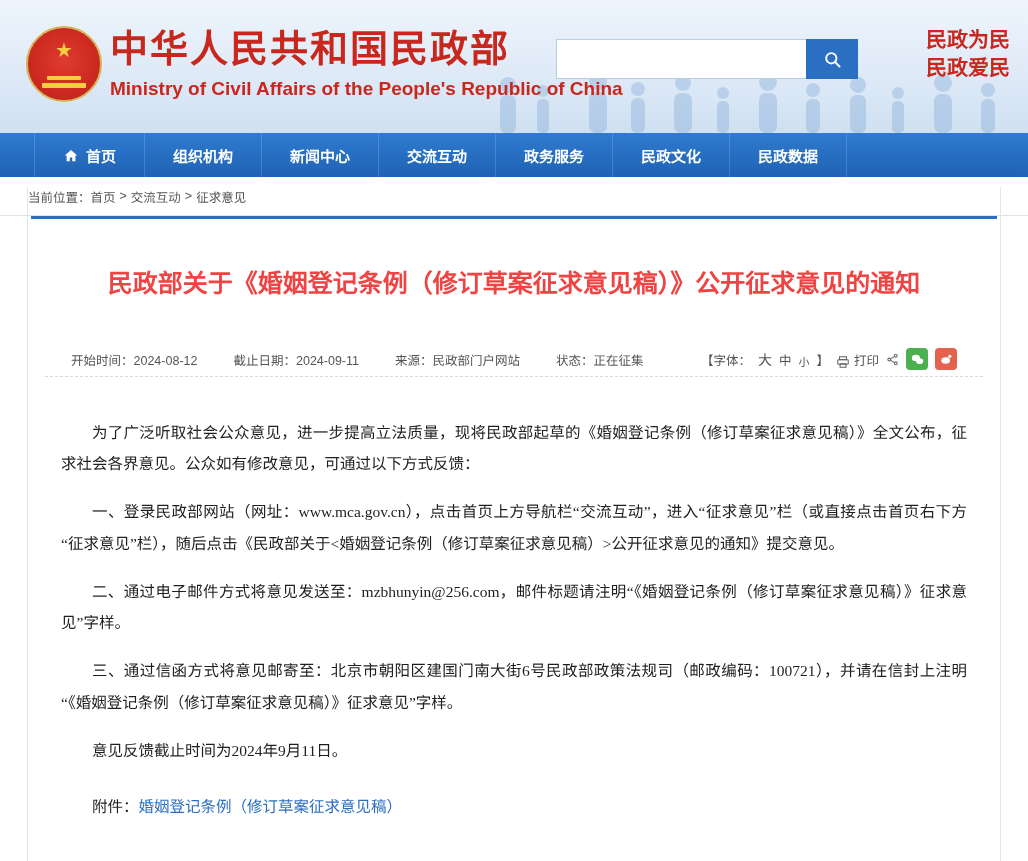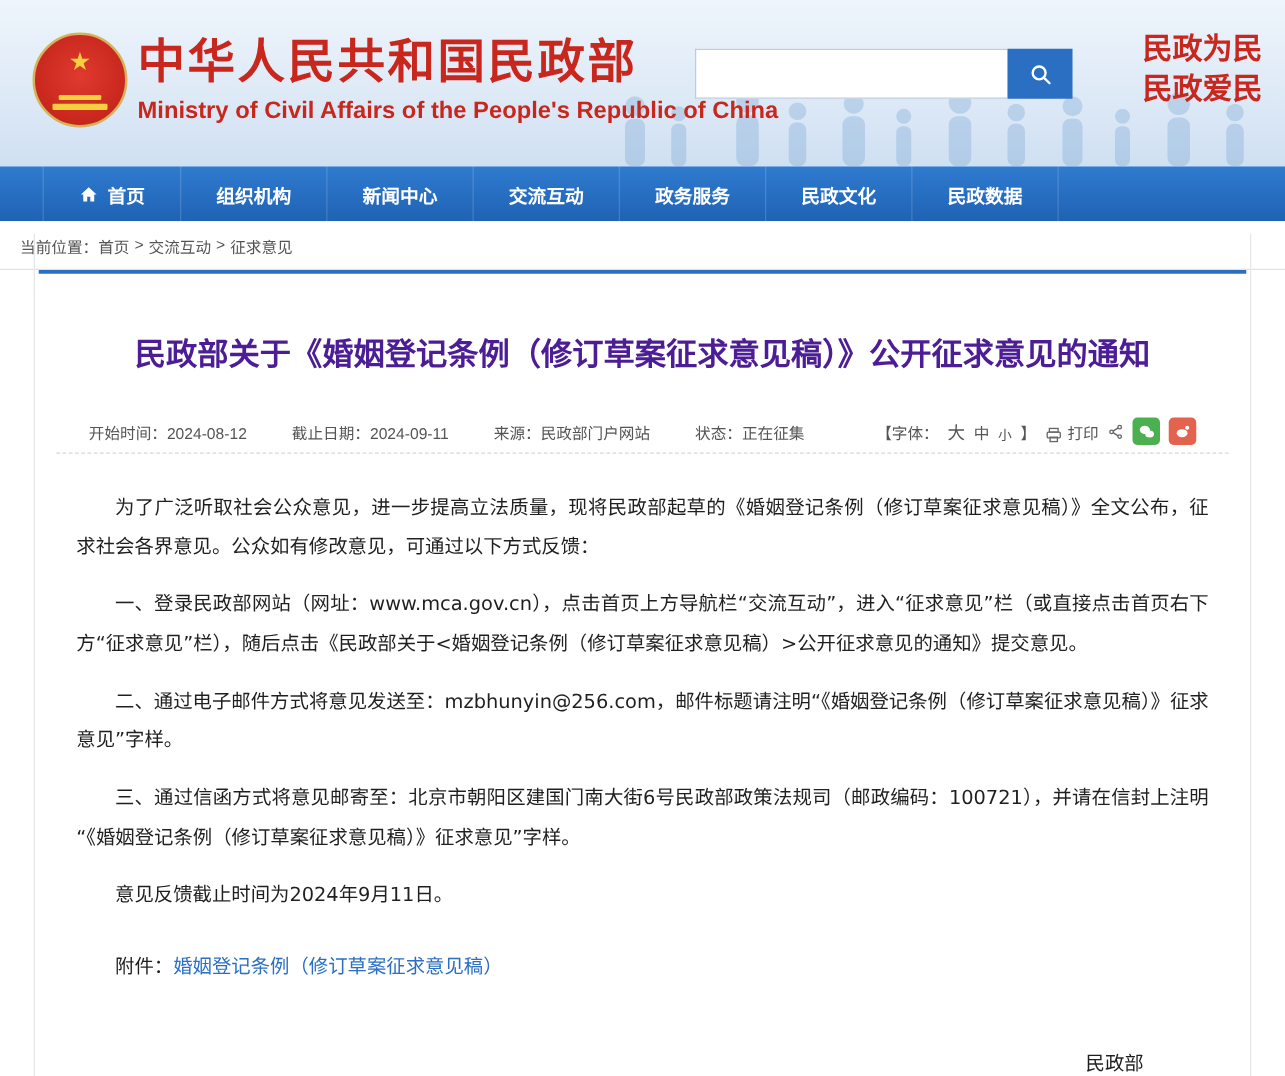--- a/index.html
+++ b/index.html
@@ -82,25 +82,25 @@
     width: 52px; height: 40px;
     background: #2b6fc2;
     border: none;
     display: flex; align-items: center; justify-content: center;
     cursor: pointer;
   }
   .search-btn svg { width: 19px; height: 19px; }
   .slogan {
     position: absolute; right: 18px; top: 26px;
     color: #c8271d;
-    font-size: 24px;
+    font-size: 21px;
     font-weight: bold;
     text-align: right;
     line-height: 1.35;
-    font-family: Liberation Mono, monospace;
+    font-family: Liberation Sans, sans-serif;
     white-space: nowrap;
   }
 
   
   .nav {
     height: 44px;
     background: linear-gradient(180deg, #2f7bd0 0%, #1f62b4 100%);
     display: flex;
     align-items: stretch;
     padding-left: 34px;
@@ -115,21 +115,21 @@
     white-space: nowrap;
     border-right: 1px solid rgba(255,255,255,.16);
   }
   .nav-item:first-child { border-left: 1px solid rgba(255,255,255,.16); }
   .home-icon { width: 16px; height: 15px; display:inline-block; }
 
   
   .breadcrumb {
     height: 38px;
     display: flex; align-items: center;
-    padding-left: 16px;
+    padding-left: 28px;
     font-size: 12.5px;
     color: #555;
     background: #fff;
   }
   .breadcrumb a { color: #555; text-decoration: none; }
   .breadcrumb .sep { margin: 0 4px; }
 
   
   .content-wrap {
     border-top: 1px solid #e2e2e2;
@@ -139,23 +139,23 @@
   .inner {
     width: 966px;
     margin: 0 auto;
     border-top: 3px solid #2b6fc2;
     padding-top: 0;
   }
   .doc-title {
     text-align: center;
     font-size: 25px;
     font-weight: bold;
-    color: #4c1d95;
+    color: #ef4444;
     line-height: 1.5;
-    margin: 46px 40px 26px 40px;
+    margin: 46px 40px 40px 40px;
     font-family: "DejaVu Sans", "Liberation Sans", sans-serif;
   }
   .meta-bar {
     display: flex;
     align-items: center;
     padding: 0 26px 0 26px;
     height: 34px;
     font-size: 12.5px;
     color: #555;
     border-bottom: 1px dashed #d8d8d8;
@@ -183,23 +183,24 @@
   .weibo  { background: #e4634f; }
 
   .body-text {
     padding: 24px 30px 0 30px;
     font-size: 15.5px;
     line-height: 2.05;
     color: #1f1f1f;
     font-family: "DejaVu Sans", "Liberation Sans", sans-serif;
   }
   .body-text p {
-    margin: 4px 0 14px 0;
+    margin: 16px 0 14px 0;
     text-indent: 2em;
     text-align: justify;
+    font-family: Liberation Serif, serif;
   }
   .attach {
     margin: 26px 0 0 0;
     text-indent: 2em;
     font-size: 15.5px;
   }
   .attach a { color: #2b6fc2; text-decoration: none; }
   .signature {
     text-align: right;
     margin: 46px 52px 0 0;

